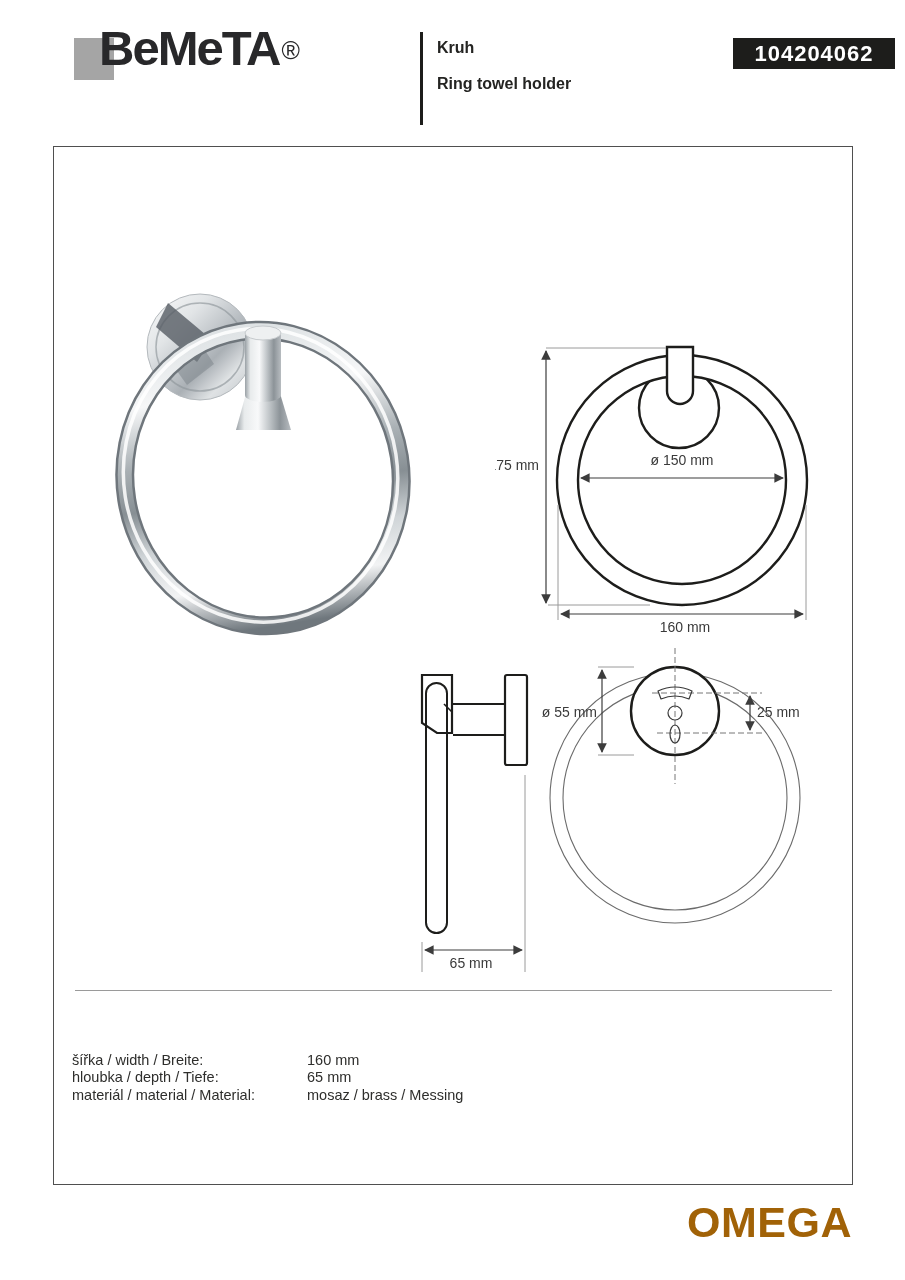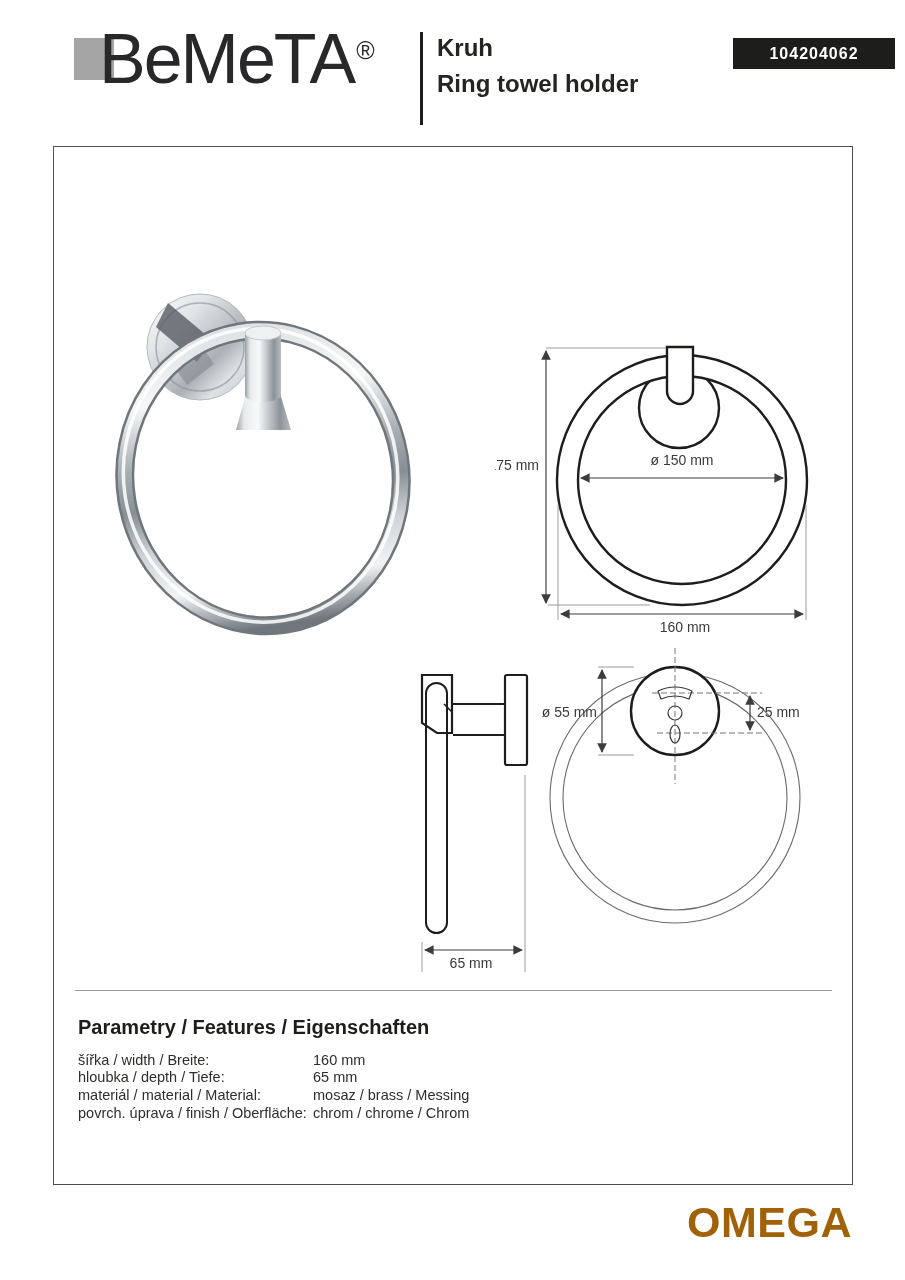--- a/index.html
+++ b/index.html
@@ -2,33 +2,33 @@
 <html><head>
 <meta charset="utf-8">
 <style>
   html,body{margin:0;padding:0;background:#fff;}
   .page{position:relative;width:905px;height:1280px;background:#fff;overflow:hidden;
         font-family:"Liberation Sans",sans-serif;color:#2b2b29;}
   .abs{position:absolute;}
   
   .logo-square{left:74px;top:38px;width:40px;height:42px;background:#a5a5a5;}
   .logo{left:99px;top:24px;display:flex;align-items:flex-start;color:#28282a;}
-  .logo-text{font-size:70px;font-weight:400;line-height:1;letter-spacing:-2px;}
+  .logo-text{font-size:49px;font-weight:700;line-height:1;letter-spacing:-2px;}
   .logo-reg{font-size:25px;font-weight:400;margin-top:12px;margin-left:2px;}
   .header-divider{left:420px;top:32px;width:3px;height:93px;background:#1d1d1b;}
-  .product-names{left:437px;top:30px;font-size:24px;font-weight:700;line-height:36px;color:#242422;}
+  .product-names{left:437px;top:30px;font-size:16px;font-weight:700;line-height:36px;color:#242422;}
   .code-badge{left:733px;top:38px;width:162px;height:31px;background:#1d1d1b;color:#fff;
-              font-size:16px;font-weight:700;letter-spacing:1px;display:flex;
+              font-size:22px;font-weight:700;letter-spacing:1px;display:flex;
               align-items:center;justify-content:center;}
   
   .frame{left:53px;top:146px;width:798px;height:1037px;border:1px solid #4f4f4f;}
   .sep-line{left:75px;top:990px;width:757px;height:1px;background:#9a9a9a;}
   
   .specs-heading{left:78px;top:1016px;font-size:20px;font-weight:700;color:#1d1d1b;}
-  .specs{left:78px;top:1051px;width:620px;font-size:14.5px;color:#2e2e2c;}
+  .specs{left:72px;top:1051px;width:620px;font-size:14.5px;color:#2e2e2c;}
   .spec-row{display:flex;height:17.6px;align-items:center;}
   .spec-label{width:235px;}
   .series{left:0;top:1198px;width:852px;text-align:right;font-size:43px;font-weight:700;
           color:#a16207;letter-spacing:0.5px;}
   svg text{font-family:"Liberation Sans",sans-serif;font-size:14px;fill:#3a3a3a;}
 </style>
 </head>
 <body>
 
 <div class="page">
@@ -166,35 +166,30 @@
     <line x1="598" y1="667" x2="634" y2="667" stroke="#9a9a9a" stroke-width="1"></line>
     <line x1="598" y1="755" x2="634" y2="755" stroke="#9a9a9a" stroke-width="1"></line>
     <line x1="602" y1="670" x2="602" y2="752" stroke="#3c3c3c" stroke-width="1.2" marker-start="url(#arrB)" marker-end="url(#arrB)"></line>
     <text text-anchor="end" x="597" y="717">ø 55 mm</text>
 
     <line x1="750" y1="696" x2="750" y2="730" stroke="#3c3c3c" stroke-width="1.2" marker-start="url(#arrB)" marker-end="url(#arrB)"></line>
     <text text-anchor="start" x="757" y="717">25 mm</text>
   </svg>
 
   <div class="abs sep-line"></div>
-  <div class="abs specs-heading">Parametry / Features / Eigenschaften</div>
   <div class="abs specs">
     <div class="spec-row">
       <span class="spec-label">šířka / width / Breite:</span>
       <span class="spec-value">160 mm</span>
     </div>
     <div class="spec-row">
       <span class="spec-label">hloubka / depth / Tiefe:</span>
       <span class="spec-value">65 mm</span>
     </div>
     <div class="spec-row">
       <span class="spec-label">materiál / material / Material:</span>
       <span class="spec-value">mosaz / brass / Messing</span>
     </div>
-    <div class="spec-row">
-      <span class="spec-label">povrch. úprava / finish / Oberfläche:</span>
-      <span class="spec-value">chrom / chrome / Chrom</span>
-    </div>
   </div>
 
   <div class="abs series">OMEGA</div>
 
 </div>
 
 </body></html>

